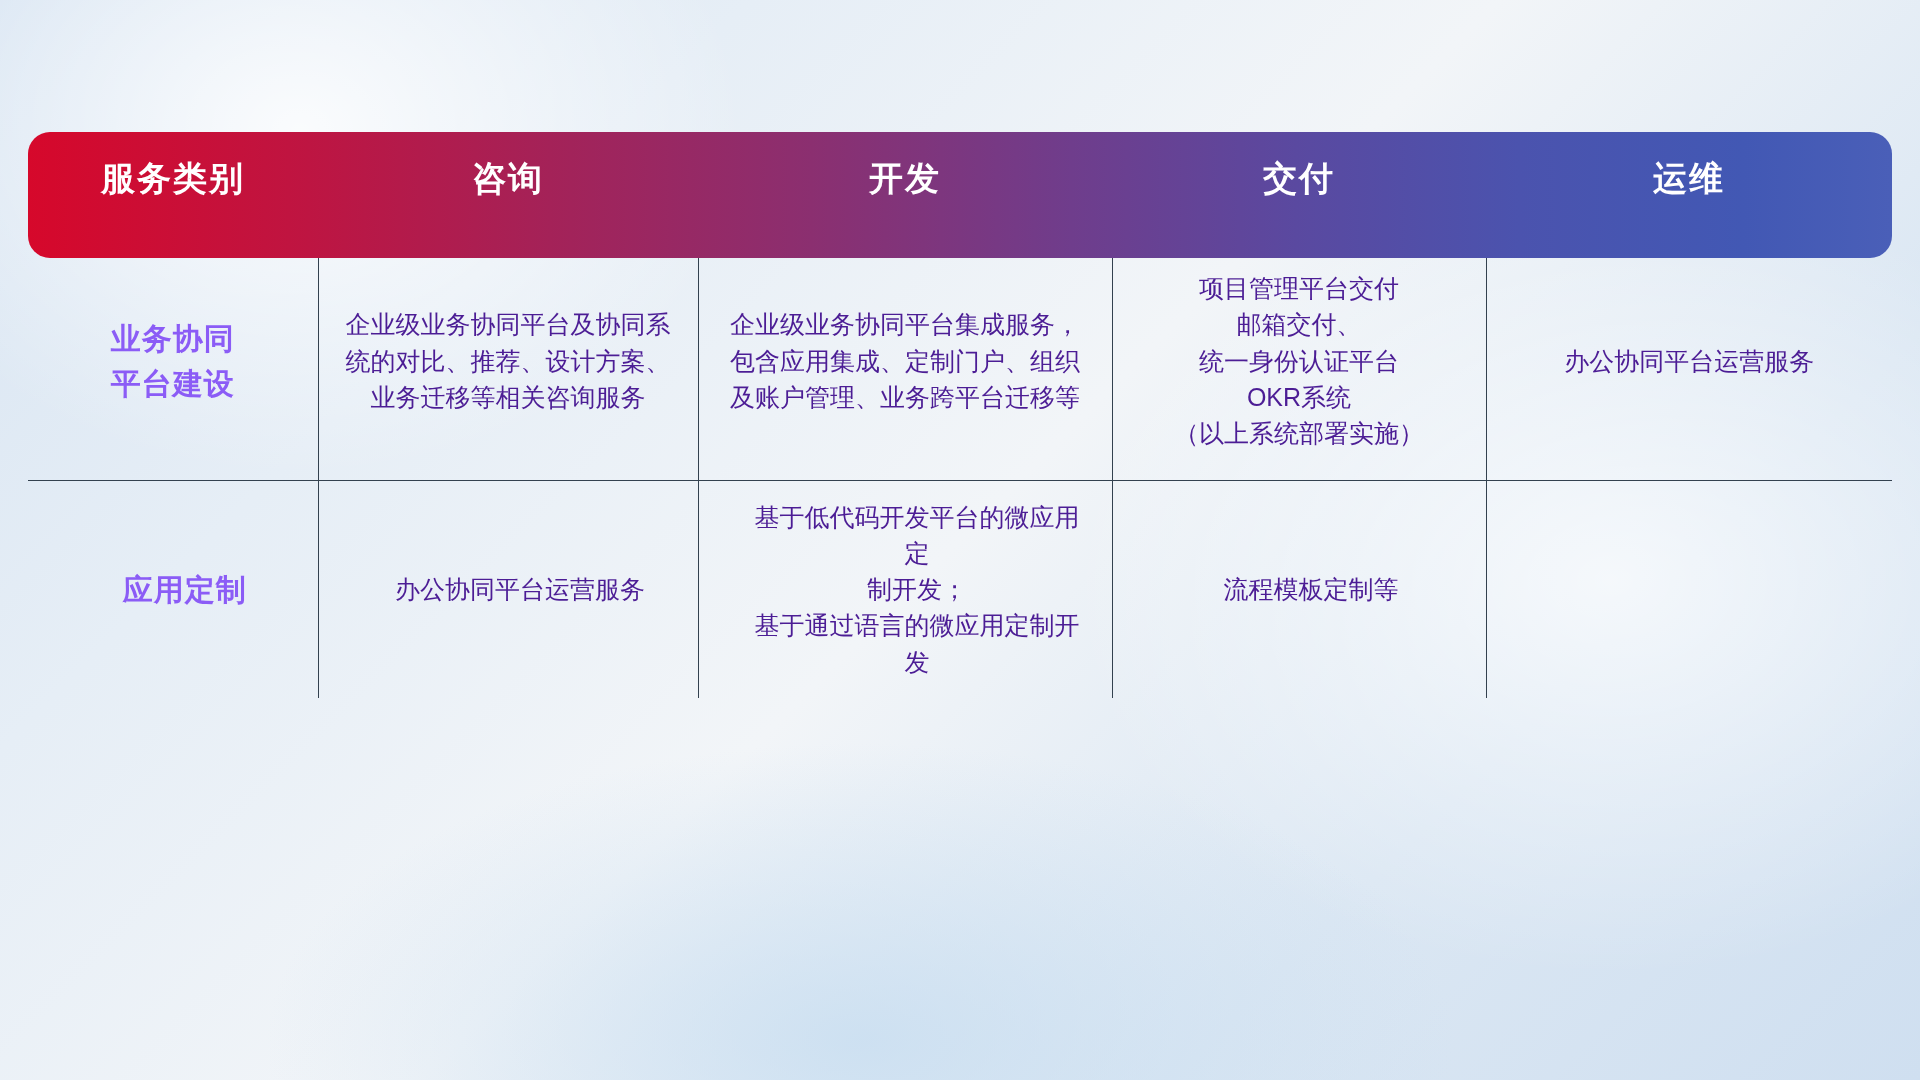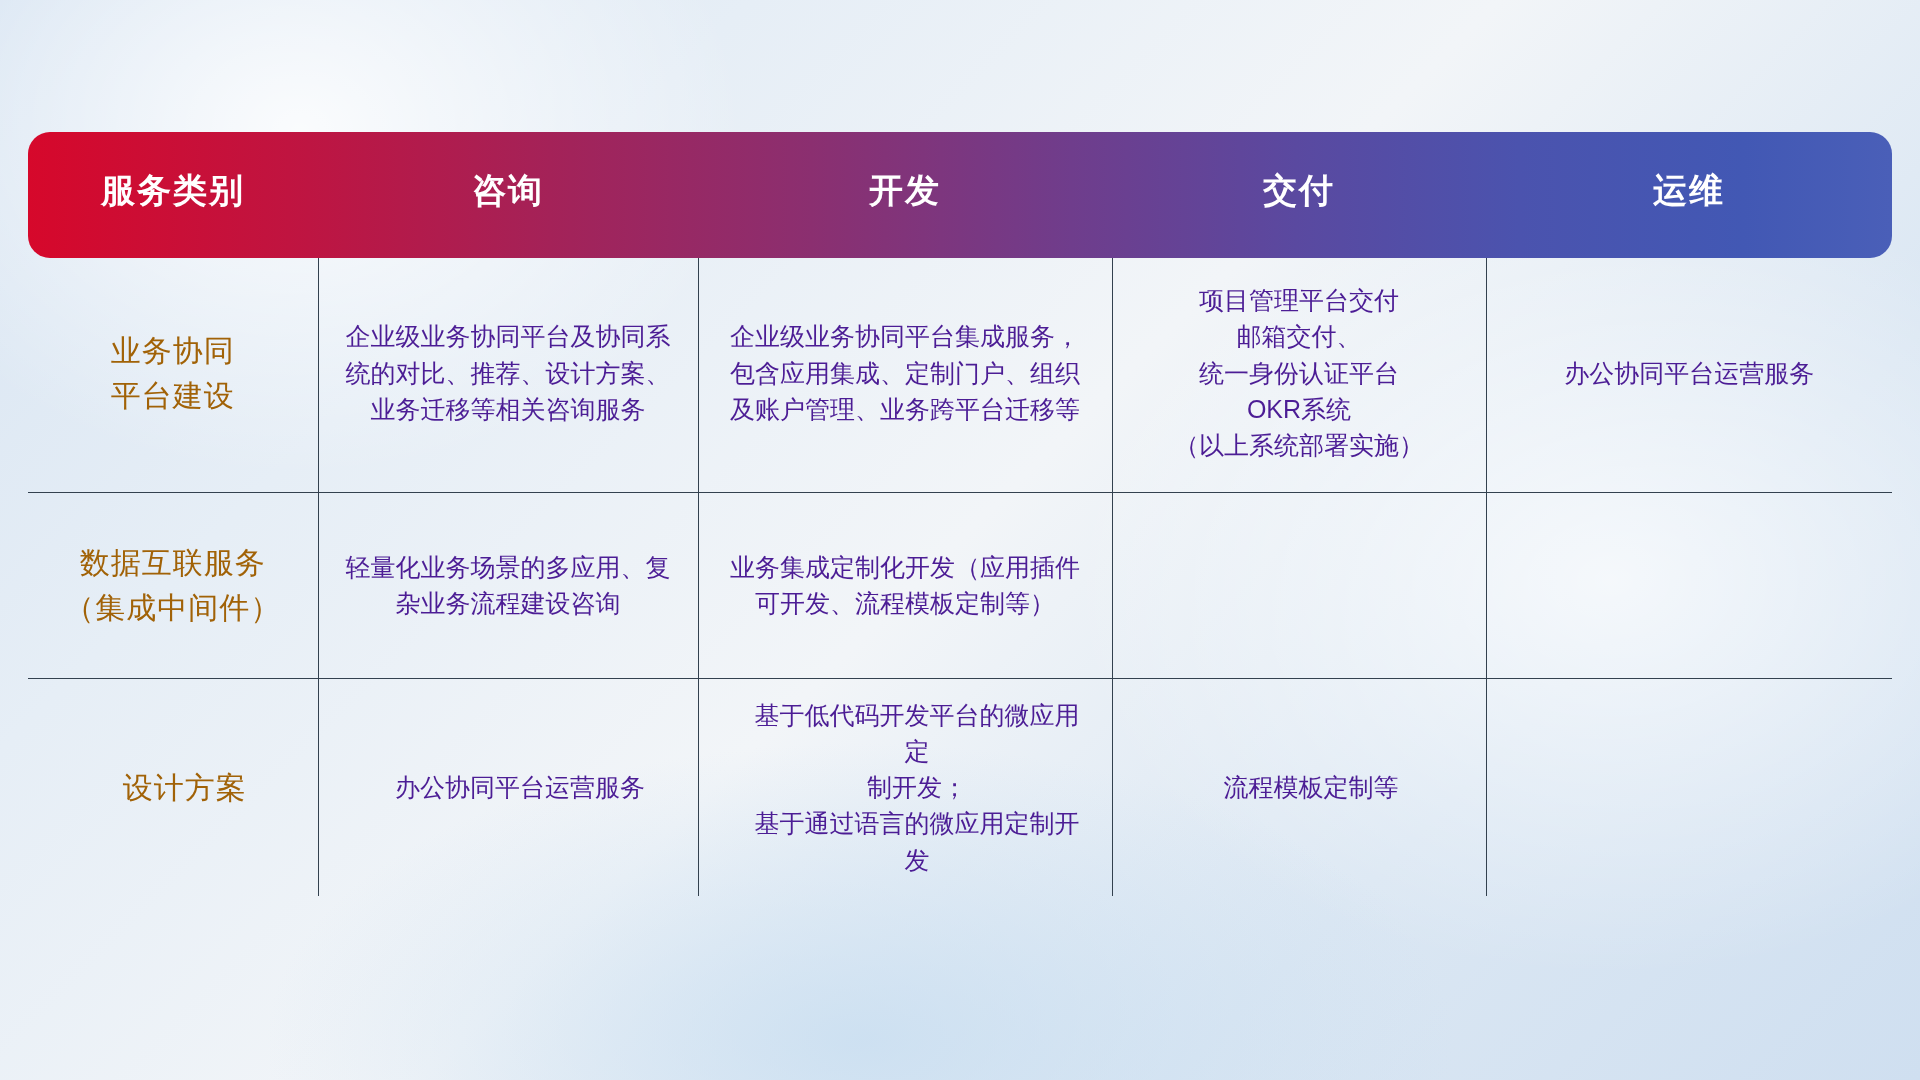--- a/index.html
+++ b/index.html
@@ -32,21 +32,21 @@
   }
   .bg-bloom-c {
     width: 1200px; height: 600px;
     left: 260px; bottom: -260px;
     background: radial-gradient(ellipse at center, rgba(197,220,240,0.75) 0%, rgba(197,220,240,0) 70%);
   }
 
   .table-wrap {
     position: absolute;
     left: 28px;
-    top: 128px;
+    top: 116px;
     width: 1864px;
   }
 
   table.matrix {
     width: 100%;
     border-collapse: collapse;
     table-layout: fixed;
   }
 
   
@@ -105,22 +105,22 @@
     border-right: none;
   }
   tbody tr:first-child td {
     border-top: none;
   }
   tbody tr:last-child td {
     border-bottom: none;
     padding-left: 44px;
   }
   tbody td.rowhead {
-    color: #a16207;
-    font-weight: normal;
+    color: #8b5cf6;
+    font-weight: bold;
     font-size: 30px;
     line-height: 1.5;
     letter-spacing: 1px;
   }
   tbody tr.r1 { height: 238px; }
   tbody tr.r2 { height: 186px; }
   tbody tr.r3 { height: 216px; }
 
   col.c1 { width: 290px; }
   col.c2 { width: 380px; }
@@ -190,43 +190,23 @@
           <span class="cell-text">项目管理平台交付
 邮箱交付、
 统一身份认证平台
 OKR系统
 （以上系统部署实施）</span>
         </td>
         <td>
           <span class="cell-text">办公协同平台运营服务</span>
         </td>
       </tr>
-      <tr class="r2">
-        <td class="rowhead">
-          <span class="cell-text">数据互联服务
-（集成中间件）</span>
-        </td>
-        <td>
-          <span class="cell-text">轻量化业务场景的多应用、复
-杂业务流程建设咨询</span>
-        </td>
-        <td>
-          <span class="cell-text">业务集成定制化开发（应用插件
-可开发、流程模板定制等）</span>
-        </td>
-        <td>
-          <span class="cell-text"></span>
-        </td>
-        <td>
-          <span class="cell-text"></span>
-        </td>
-      </tr>
       <tr class="r3">
         <td class="rowhead">
-          <span class="cell-text">设计方案</span>
+          <span class="cell-text">应用定制</span>
         </td>
         <td>
           <span class="cell-text">办公协同平台运营服务</span>
         </td>
         <td>
           <span class="cell-text">基于低代码开发平台的微应用定
 制开发；
 基于通过语言的微应用定制开发</span>
         </td>
         <td>

